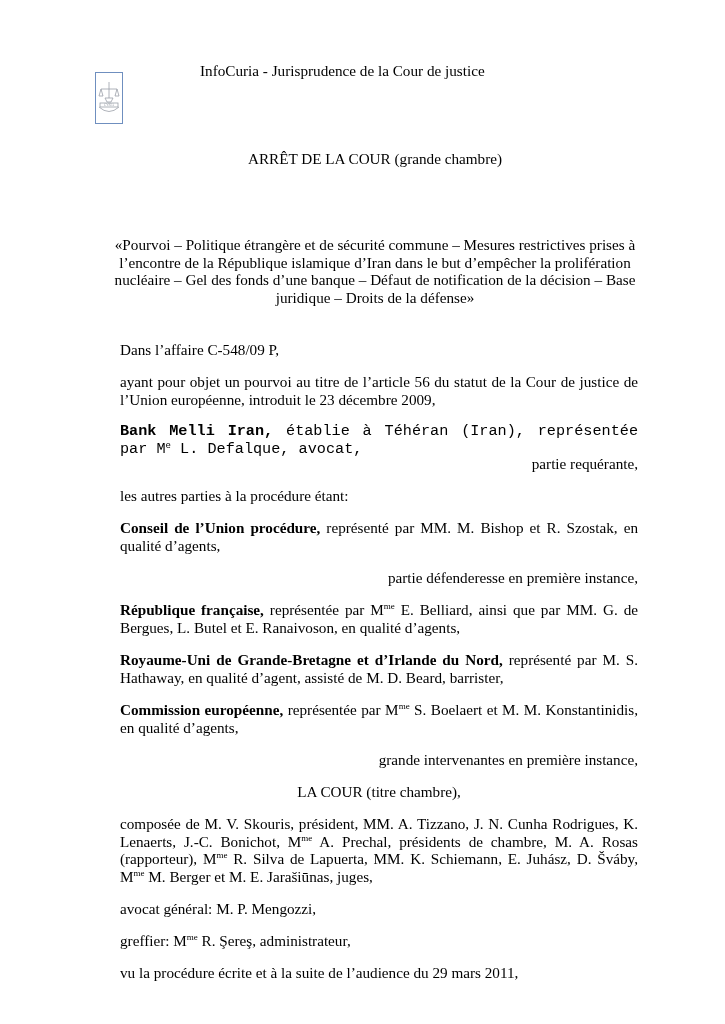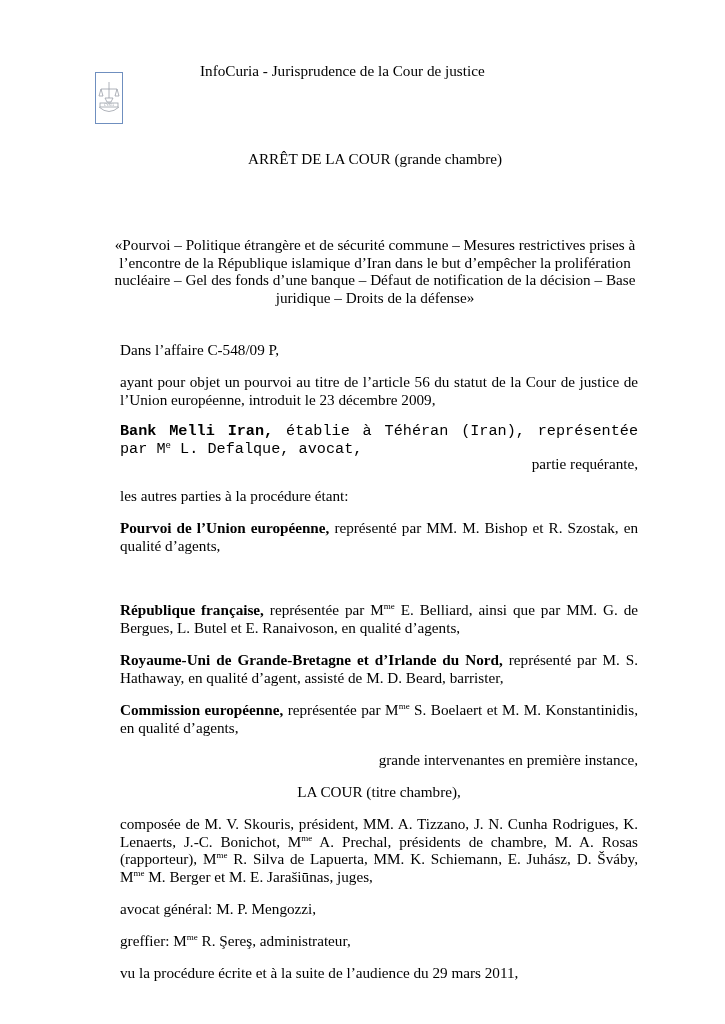--- a/index.html
+++ b/index.html
@@ -62,22 +62,23 @@
   <div class="para" style="top:341px;">Dans l’affaire C-548/09 P,</div>
 
   <div class="para" style="top:373px;">ayant pour objet un pourvoi au titre de l’article 56 du statut de la Cour de justice de l’Union européenne, introduit le 23 décembre 2009,</div>
 
   <div class="para" style="top:423px;font-family:Liberation Mono, monospace;"><b>Bank Melli Iran,</b><span> établie à Téhéran (Iran), représentée par M</span><sup>e</sup><span> L. Defalque, avocat,</span></div>
 
   <div class="para right" style="top:455px;">partie requérante,</div>
 
   <div class="para" style="top:487px;">les autres parties à la procédure étant:</div>
 
-  <div class="para" style="top:519px;"><b>Pourvoi de l’Union européenne,</b><span> représenté par MM. M. Bishop et R. Szostak, en qualité d’agents,</span></div>
+  <div class="para" style="top:519px;"><b>Conseil de l’Union procédure,</b><span> représenté par MM. M. Bishop et R. Szostak, en qualité d’agents,</span></div>
 
+  <div class="para right" style="top:569px;">partie défenderesse en première instance,</div>
 
   <div class="para" style="top:601px;"><b>République française,</b><span> représentée par M</span><sup>me</sup><span> E. Belliard, ainsi que par MM. G. de Bergues, L. Butel et E. Ranaivoson, en qualité d’agents,</span></div>
 
   <div class="para" style="top:651px;"><b>Royaume-Uni de Grande-Bretagne et d’Irlande du Nord,</b><span> représenté par M. S. Hathaway, en qualité d’agent, assisté de M. D. Beard, barrister,</span></div>
 
   <div class="para" style="top:701px;"><b>Commission européenne,</b><span> représentée par M</span><sup>me</sup><span> S. Boelaert et M. M. Konstantinidis, en qualité d’agents,</span></div>
 
   <div class="para right" style="top:751px;">grande intervenantes en première instance,</div>
 
   <div class="para centerp" style="top:783px;">LA COUR (titre chambre),</div>

